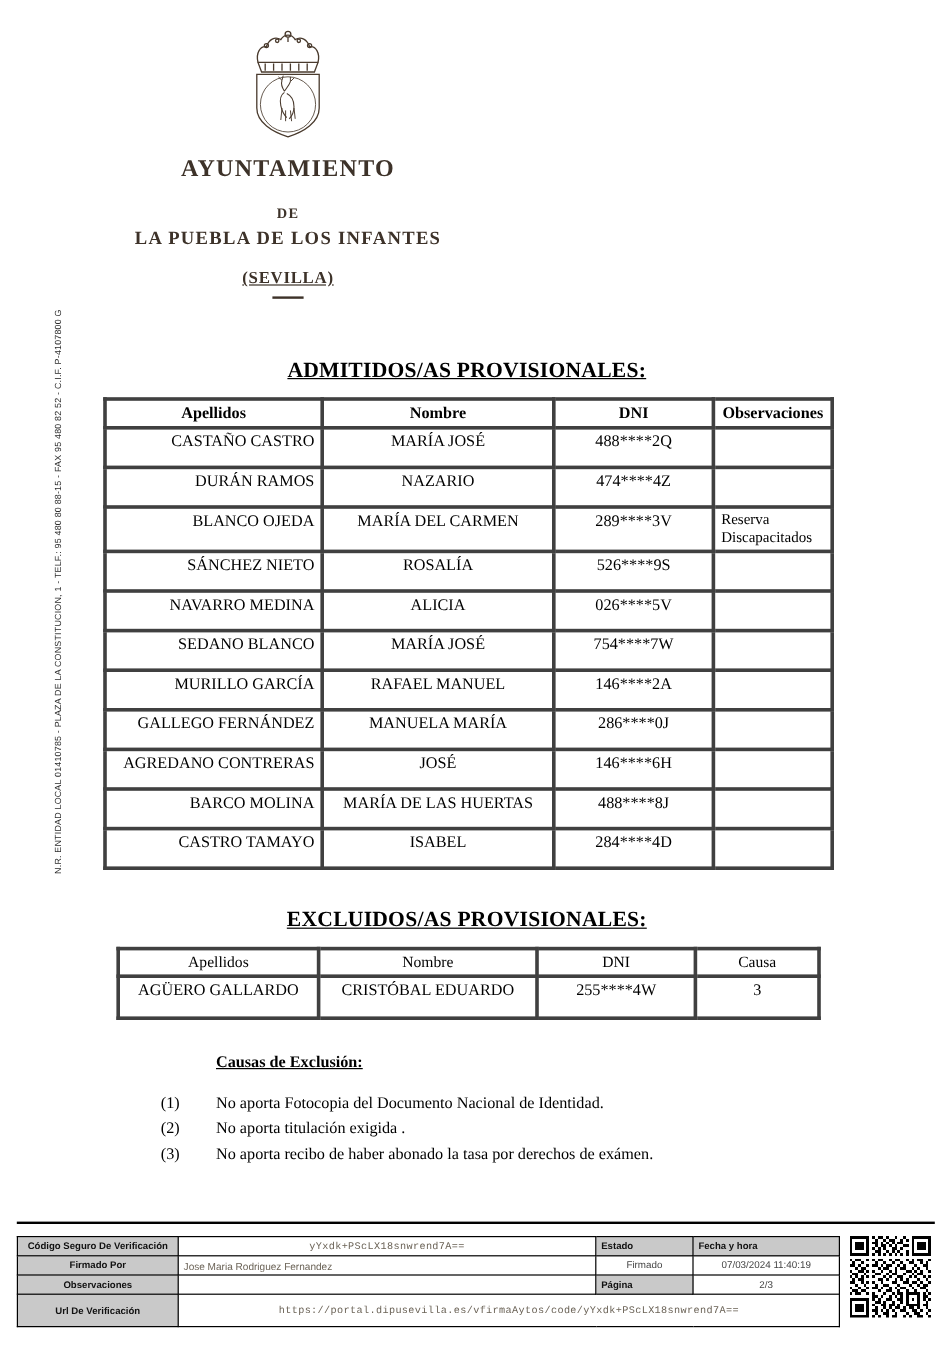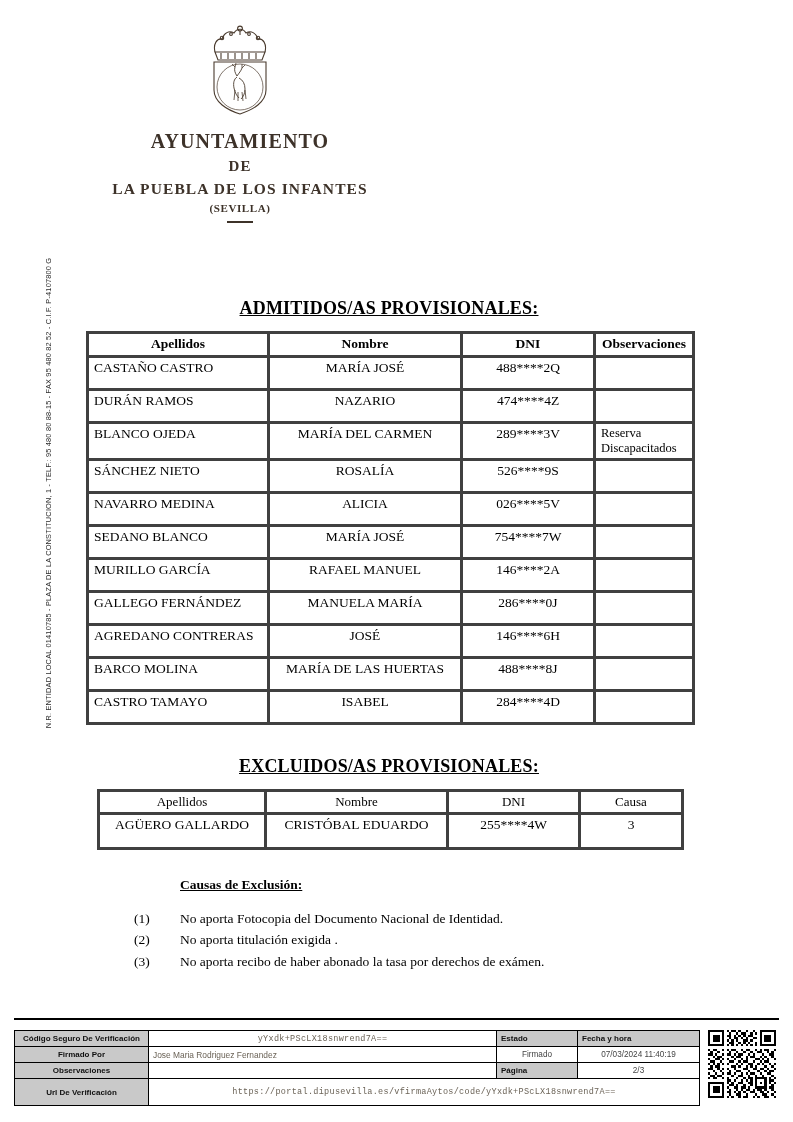--- a/index.html
+++ b/index.html
@@ -32,23 +32,23 @@
     display: block;
   }
   .lh-line {
     font-family: "Liberation Serif", serif;
     color: #3d3229;
     font-weight: bold;
     letter-spacing: 1.1px;
     line-height: 1.25;
   }
   #lh-ayto  { font-size: 20px; margin-top: 11px; }
-  #lh-de    { font-size: 15px;  margin-top: 3px; letter-spacing: 1px; }
+  #lh-de    { font-size: 12px;  margin-top: 17px; letter-spacing: 1px; }
   #lh-town  { font-size: 15.5px; margin-top: 3px; }
-  #lh-prov  { font-size: 11px;  margin-top: 4px; letter-spacing: .6px; }
+  #lh-prov  { font-size: 14px;  margin-top: 16px; letter-spacing: .6px; text-decoration: underline; }
   #lh-rule {
     width: 26px;
     height: 2px;
     background: #3d3229;
     margin: 5px auto 0 auto;
   }
 
   
   #side-registry {
     position: absolute;
@@ -103,21 +103,21 @@
   #tbl-admitidos th {
     font-size: 13.5px;
     font-weight: bold;
     text-align: center;
     height: 17px;
   }
   #tbl-admitidos td {
     font-size: 13.5px;
     height: 26px;
   }
-  #tbl-admitidos td.c-ape { text-align: left; }
+  #tbl-admitidos td.c-ape { text-align: right; }
   #tbl-admitidos td.c-nom,
   #tbl-admitidos td.c-dni { text-align: center; }
   #tbl-admitidos td.c-obs { text-align: left; font-size: 12.5px; line-height: 1.2; margin-left: 48px; }
   .col-ape { width: 181px; }
   .col-nom { width: 193px; }
   .col-dni { width: 133px; }
   .col-obs { width: 99px; }
   tr.tall td { height: 43px; }
 
   

